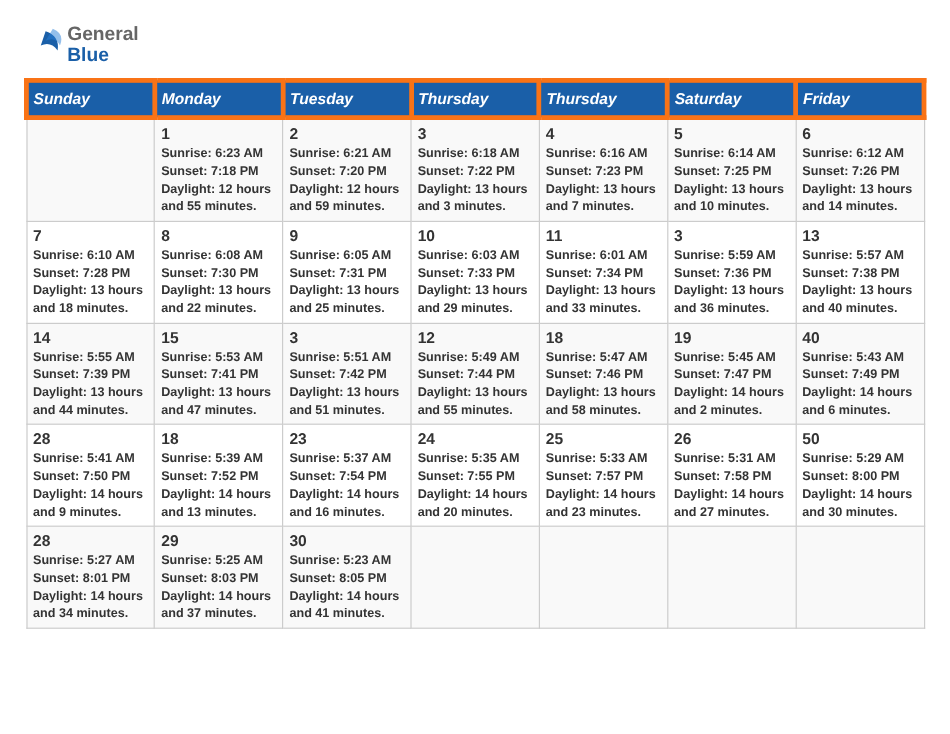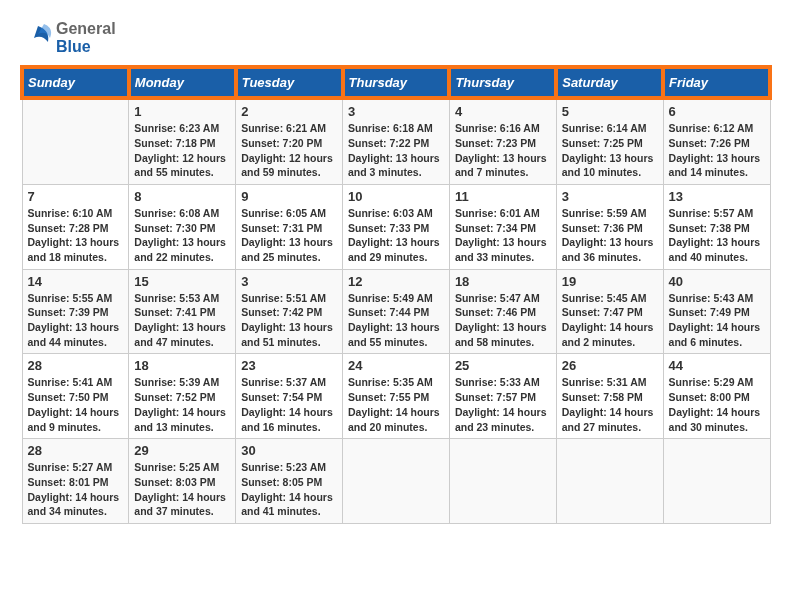--- a/index.html
+++ b/index.html
@@ -219,21 +219,21 @@
         </td>
         <td>
           <div class="day-number">25</div>
           <div class="day-info">Sunrise: 5:33 AM<br>Sunset: 7:57 PM<br>Daylight: 14 hours and 23 minutes.</div>
         </td>
         <td>
           <div class="day-number">26</div>
           <div class="day-info">Sunrise: 5:31 AM<br>Sunset: 7:58 PM<br>Daylight: 14 hours and 27 minutes.</div>
         </td>
         <td>
-          <div class="day-number">44</div>
+          <div class="day-number">50</div>
           <div class="day-info">Sunrise: 5:29 AM<br>Sunset: 8:00 PM<br>Daylight: 14 hours and 30 minutes.</div>
         </td>
       </tr>
       <tr>
         <td>
           <div class="day-number">28</div>
           <div class="day-info">Sunrise: 5:27 AM<br>Sunset: 8:01 PM<br>Daylight: 14 hours and 34 minutes.</div>
         </td>
         <td>
           <div class="day-number">29</div>

